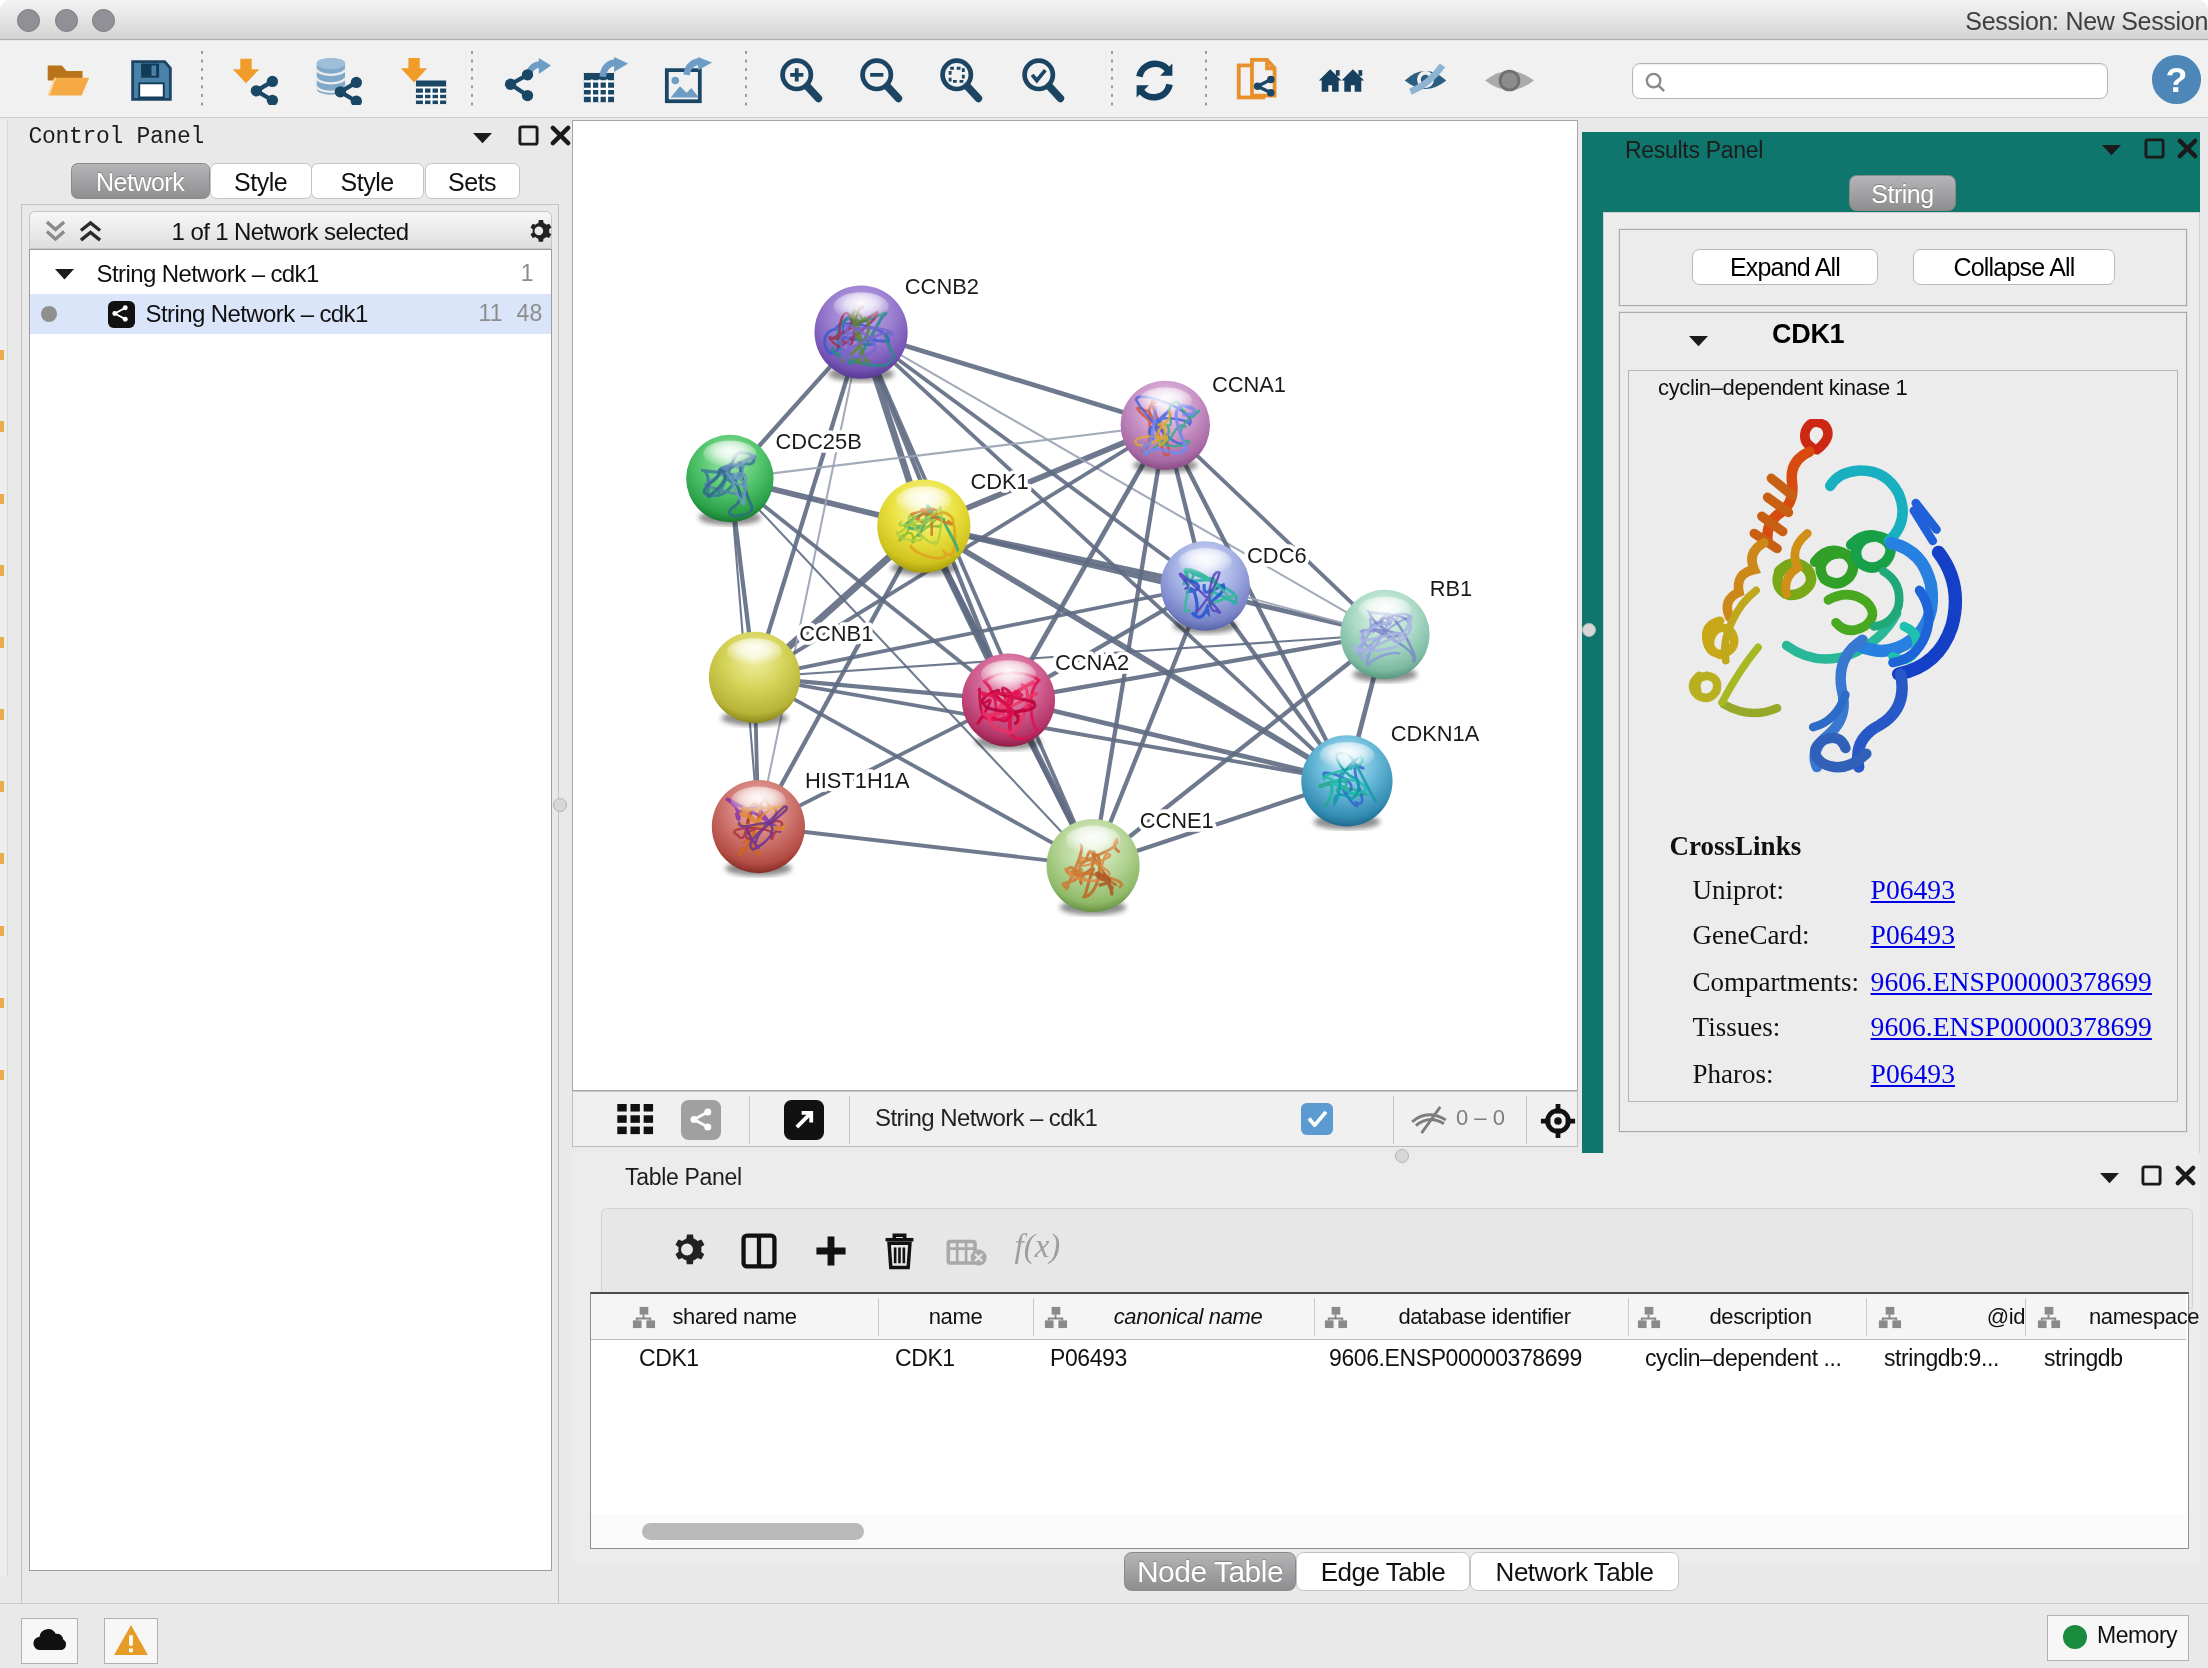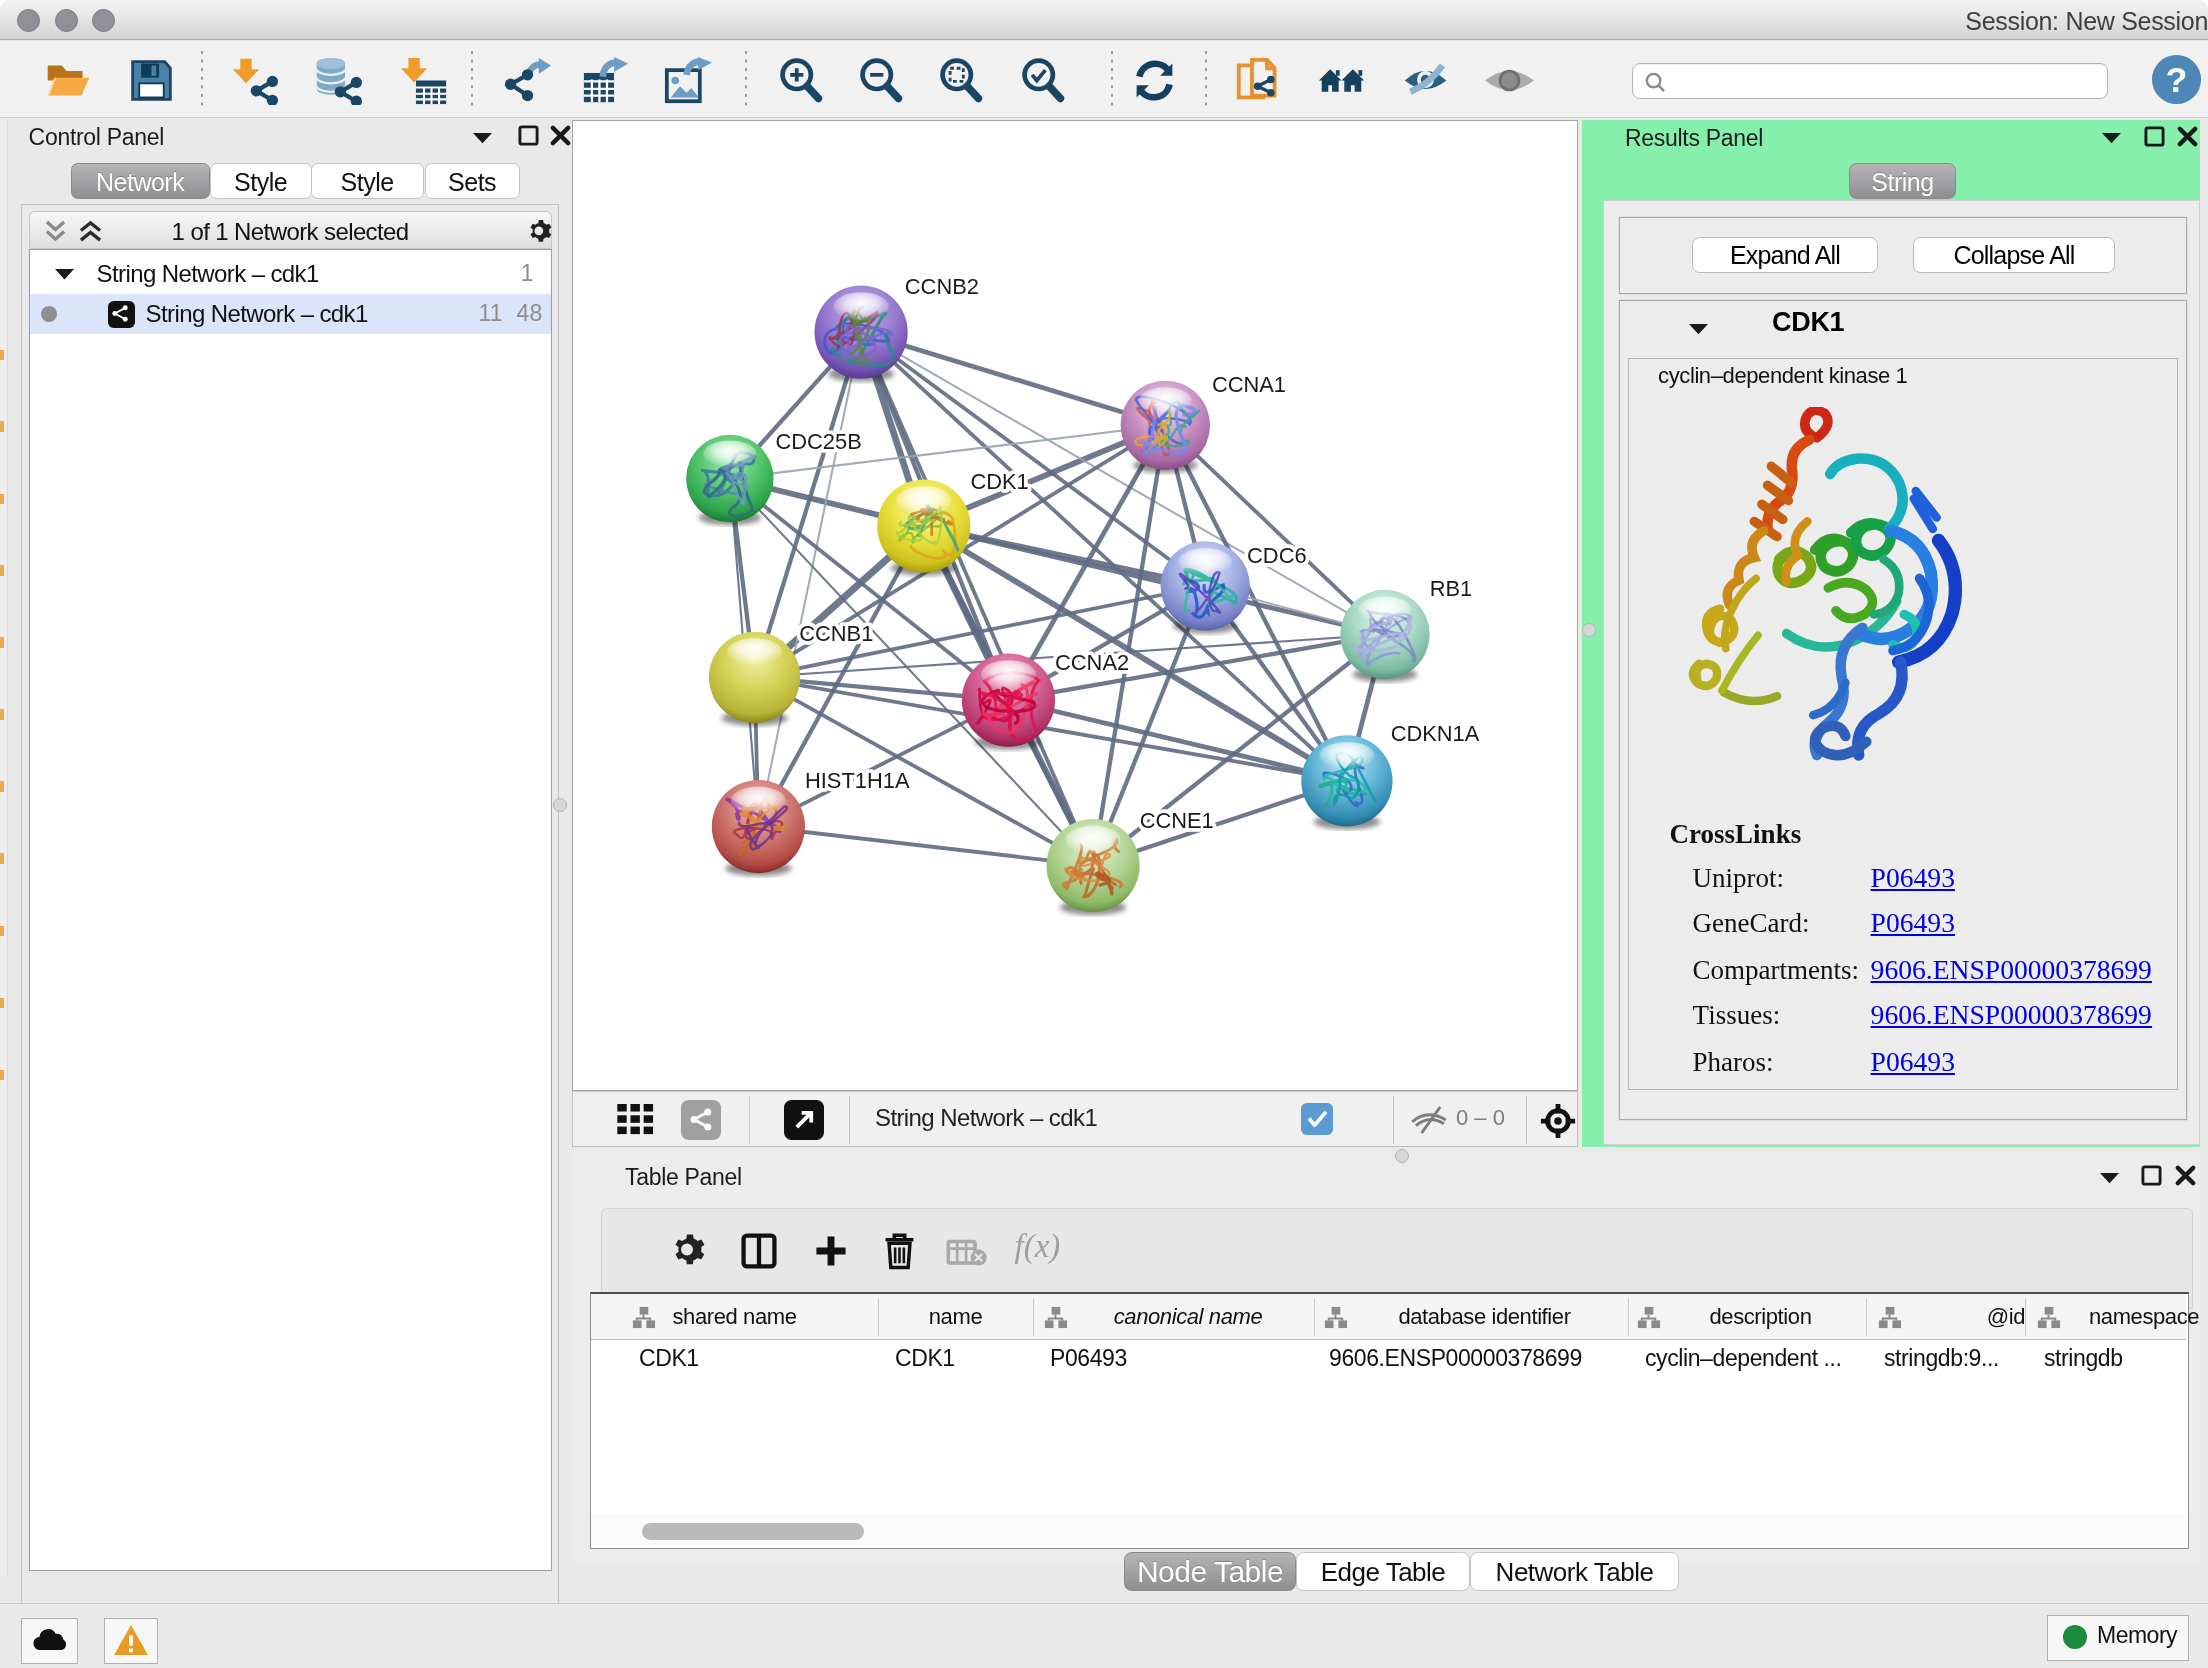--- a/index.html
+++ b/index.html
@@ -35,21 +35,21 @@
   
   #cpanel { left:7.6px; top:120px; width:557px; height:1457px; background:#e9e9e9; }
 
   
   #netcanvas { left:572px; top:120px; width:1006px; height:971px; background:#fff;
     border:1px solid #a6a6a6; }
   #netbar { left:572px; top:1091px; width:1006px; height:56px; background:#f0f0f0;
     border:1px solid #bdbdbd; border-top:1px solid #c8c8c8; }
 
   
-  #rpanel { left:1582px; top:120px; width:618px; height:1027px; background:#86efac; }
+  #rpanel { left:1582px; top:132px; width:618px; height:1027px; background:#0f766e; }
 
   
   #tpanel { left:572px; top:1153px; width:1628px; height:409px; background:#ececec; }
 
   
   #footer { left:0; top:1603px; width:2208px; height:66px; background:#e9e9e9;
     border-top:1px solid #c9c9c9; }
   .fbtn { position:absolute; top:14.3px; height:46px; background:#f7f7f7;
     border:1.9px solid #b2b2b2; }
   .xrow { position:absolute; left:0; width:100%; height:46px;
@@ -200,21 +200,21 @@
         <path d="M16 16 L22 22" stroke="#8a8a8a" stroke-width="2.5"></path>
       </svg>
     </div>
   <svg class="tbi" style="left:2151px;top:13.3px" width="51" height="51" viewBox="0 0 54 54">
       <circle cx="27" cy="27" r="26" fill="#4c87b7"></circle>
       <text x="27" y="40" font-size="38" font-weight="bold" fill="#fff" text-anchor="middle" font-family="Liberation Sans">?</text>
     </svg>
 </div>
 
 <div id="cpanel" class="abs">
-  <div class="ptitle" style="position:absolute;left:21px;top:3.8px;">Control Panel</div>
+  <div class="ptitle" style="position:absolute;left:21px;top:3.8px;font-family:Liberation Mono, monospace;">Control Panel</div>
   <svg style="position:absolute;left:464px;top:10.5px" width="21" height="13.3" viewBox="0 0 22 14">
       <path d="M1 2 h20 l-10 11z" fill="#1a1a1a"></path>
     </svg>
   <svg style="position:absolute;left:510px;top:4.8px" width="21" height="21" viewBox="0 0 22 22">
       <rect x="2" y="2" width="18" height="18" fill="none" stroke="#1a1a1a" stroke-width="3" rx="2"></rect>
     </svg>
   <svg style="position:absolute;left:542px;top:4.8px" width="21" height="21" viewBox="0 0 22 22">
       <path d="M3 3 L19 19 M19 3 L3 19" stroke="#1a1a1a" stroke-width="4.5" stroke-linecap="round"></path>
     </svg>
 

